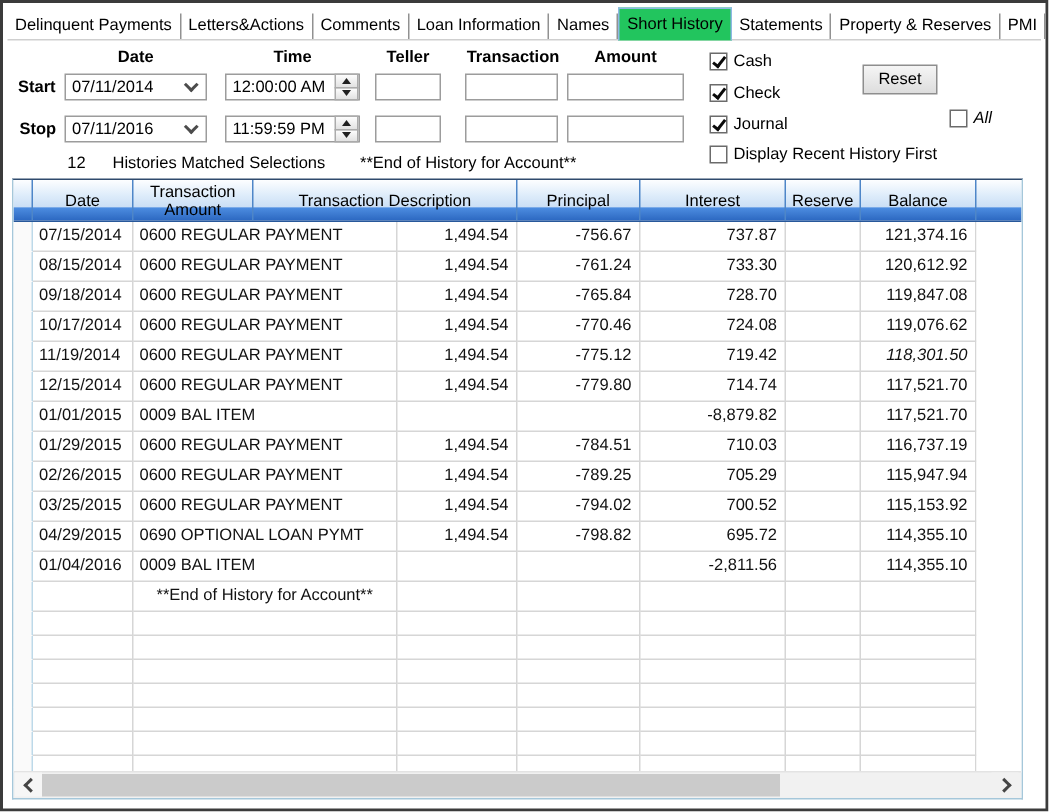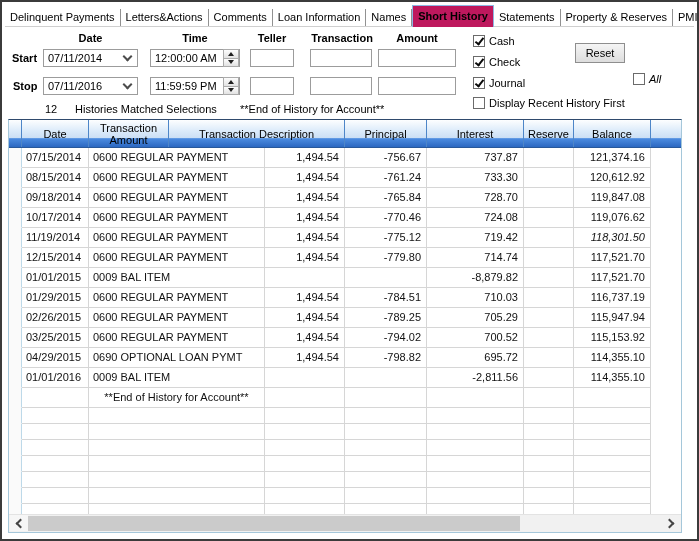--- a/index.html
+++ b/index.html
@@ -5,21 +5,21 @@
   html,body { margin:0; padding:0; background:#ffffff; }
   body { font-family:"Liberation Sans","DejaVu Sans",sans-serif; }
   .window { position:relative; width:699px; height:541px; box-sizing:border-box;
             border:2px solid #3b3b3b; background:#fff; overflow:hidden; }
 
   
   .tabstrip { position:absolute; left:3px; top:1px; right:3px; height:23px;
               display:flex; align-items:flex-end; border-bottom:1px solid #cfcfcf;text-align:center; }
   .tab { height:17px; line-height:17px; padding:0 5px; font-size:11px; color:#000;
          border-right:1px solid #919191; white-space:nowrap; }
-  .tab.active { height:21px; line-height:21px; font-weight:bold; background:#be185d;
+  .tab.active { height:21px; line-height:21px; font-weight:normal; background:#22c55e;
                 border:1px solid #8db8e3; border-bottom:none; margin-bottom:-1px;
                 position:relative; z-index:2; }
 
   
   .flabel { position:absolute; top:30px; font-size:11px; font-weight:bold; text-align:center; color:#000; }
   .row-label { position:absolute; font-size:11px; font-weight:bold; color:#000; }
 
   .combo, .spinbox { position:absolute; height:18px; box-sizing:border-box; background:#fff;
                      border:1px solid #9c9c9c; display:flex; align-items:center;
                      font-size:11px; padding:0 4px; }
@@ -309,21 +309,21 @@
           <div class="g-cell" style="width: 176px;">0690 OPTIONAL LOAN PYMT</div>
           <div class="g-cell num" style="width: 80px;">1,494.54</div>
           <div class="g-cell num" style="width: 82px;">-798.82</div>
           <div class="g-cell num" style="width: 97px;">695.72</div>
           <div class="g-cell num" style="width: 50px;"></div>
           <div class="g-cell num" style="width: 77px;">114,355.10</div>
           <div class="g-cell filler"></div>
         </div>
         <div class="g-row">
           <div class="g-cell sel" style="width: 13px;"></div>
-          <div class="g-cell" style="width: 67px;">01/01/2016</div>
+          <div class="g-cell" style="width: 67px;">01/04/2016</div>
           <div class="g-cell" style="width: 176px;">0009 BAL ITEM</div>
           <div class="g-cell num" style="width: 80px;"></div>
           <div class="g-cell num" style="width: 82px;"></div>
           <div class="g-cell num" style="width: 97px;">-2,811.56</div>
           <div class="g-cell num" style="width: 50px;"></div>
           <div class="g-cell num" style="width: 77px;">114,355.10</div>
           <div class="g-cell filler"></div>
         </div>
         <div class="g-row">
           <div class="g-cell sel" style="width: 13px;"></div>

